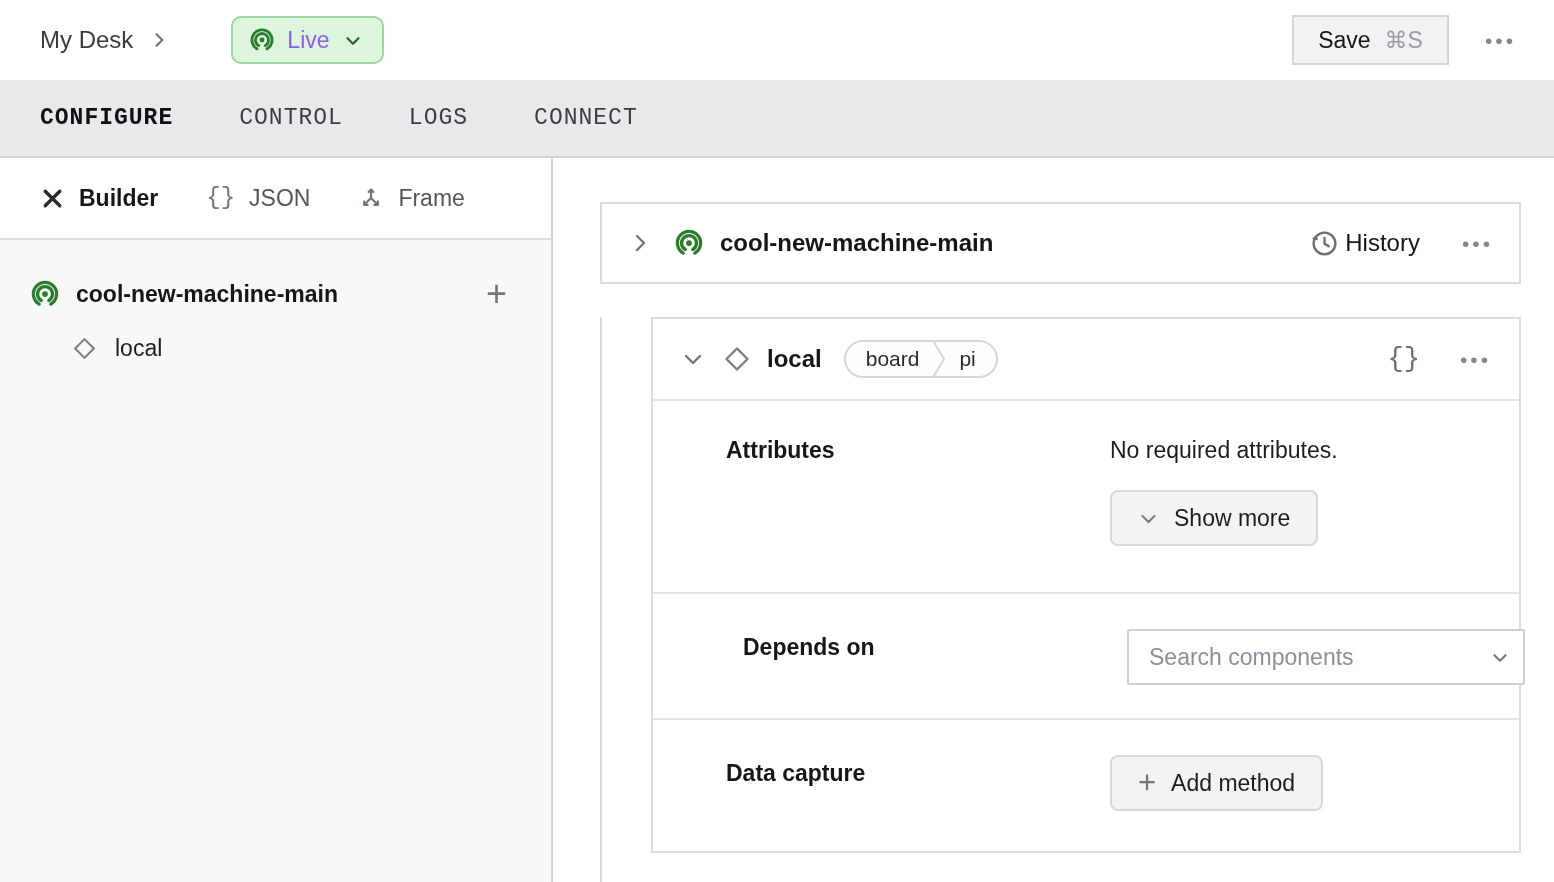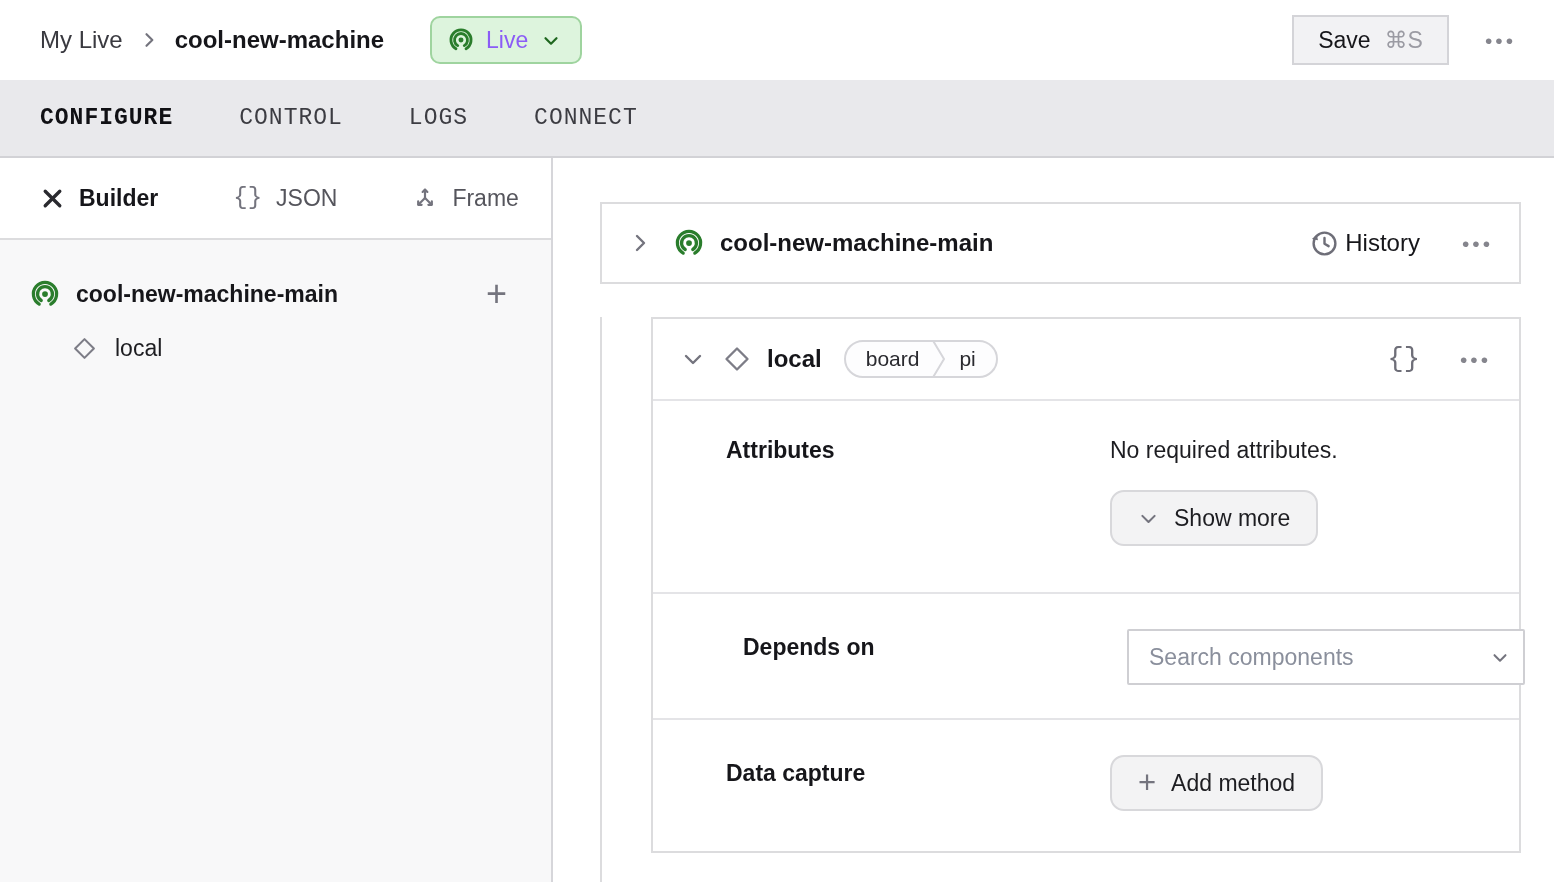--- a/index.html
+++ b/index.html
@@ -43,21 +43,21 @@
     font-family: "Liberation Mono", monospace; font-size: 23px; letter-spacing: 1px;
     color: #3c3c42; cursor: pointer; background: none; border: none; padding: 0;
   }
   .tab.active { font-weight: 700; color: #101014; }
 
   
   .content { flex: 1; display: flex; min-height: 0; }
 
   
   .sidebar { width: 553px; flex: none; border-right: 2px solid #d6d6da; display: flex; flex-direction: column; background: #fff; }
-  .modes { height: 82px; flex: none; display: flex; align-items: center; padding: 0 40px; border-bottom: 2px solid #dcdcde; background: #fff; gap: 27px; }
+  .modes { height: 82px; flex: none; display: flex; align-items: center; padding: 0 40px; border-bottom: 2px solid #dcdcde; background: #fff; }
   .mode { display: flex; align-items: center; gap: 14px; margin-right: 48px; cursor: pointer; }
   .mode-label { font-size: 23px; color: #55555c; }
   .mode.active .mode-label { font-weight: 700; color: #16161a; }
   .braces { font-family: "Liberation Mono", monospace; color: #74747e; font-size: 24px; line-height: 1; }
   .tree { flex: 1; background: #f8f8f9; padding-top: 26px; }
   .tree-root { height: 56px; display: flex; align-items: center; padding: 0 44px 0 30px; cursor: pointer; }
   .tree-root-label { margin-left: 16px; font-size: 23px; font-weight: 700; color: #16161a; }
   .tree-spacer { flex: 1; }
   .tree-add { font-size: 36px; font-weight: 300; color: #74747e; line-height: 0.8; cursor: pointer; }
   .tree-child { height: 52px; display: flex; align-items: center; padding-left: 72px; gap: 18px; cursor: pointer; }
@@ -95,21 +95,21 @@
   .section { display: flex; border-bottom: 2px solid #e4e4e7; }
   .section:last-child { border-bottom: none; }
   .sec-label { width: 417px; flex: none; padding-left: 33px; font-size: 23px; font-weight: 700; color: #16161a; margin-left: 40px; }
   .sec-content { flex: 1; padding-right: 55px; }
   .sec-attributes { height: 193px; }
   .sec-attributes .sec-label { padding-top: 36px; }
   .sec-attributes .sec-content { padding-top: 36px; }
   .empty-text { font-size: 23px; color: #1d1d21; }
   .btn {
     height: 56px; display: inline-flex; align-items: center; gap: 15px; padding: 0 26px;
-    background: #f3f3f4; border: 2px solid #d8d8db; border-radius: 14px;
+    background: #f3f3f4; border: 2px solid #d8d8db; border-radius: 8px;
     font-size: 23px; color: #1d1d21; font-family: "Liberation Sans", sans-serif; cursor: pointer;
   }
   .show-more-btn { margin-top: 26px; }
   .sec-depends { height: 126px; padding-left: 17px; }
   .sec-depends .sec-label { padding-top: 40px; }
   .sec-depends .sec-content { padding-top: 35px; }
   .select-wrap { position: relative; width: 398px; }
   .select-input {
     width: 398px; height: 56px; border: 2px solid #cfcfd3; border-radius: 2px; background: #fff;
     padding: 0 52px 0 20px; font-size: 23px; color: #1d1d21; font-family: "Liberation Sans", sans-serif;
@@ -120,27 +120,26 @@
   .sec-data .sec-label { padding-top: 40px; }
   .sec-data .sec-content { padding-top: 35px; }
   .btn-plus { font-size: 31px; font-weight: 300; color: #74747e; line-height: 0.8; }
 </style>
 </head>
 <body>
 
 <div class="app">
 
   <div class="header">
-    <span class="crumb-parent">My Live</span>
+    <span class="crumb-parent">My Desk</span>
     <span class="crumb-sep">
       <svg viewBox="0 0 24 24" width="20" height="20" fill="none" stroke="#74747e" stroke-width="2.6" stroke-linecap="round" stroke-linejoin="round">
           <path d="M9 5 L16 12 L9 19"></path>
         </svg>
     </span>
-    <span class="crumb-current">cool-new-machine</span>
 
     <div class="live-badge">
       <span style="display:flex;">
         <svg viewBox="0 0 24 24" width="26" height="26" fill="none" stroke="#2a7d2c" stroke-width="2.6" stroke-linecap="round">
           <circle cx="12" cy="12" r="2.3" fill="#2a7d2c" stroke="none"></circle>
           <path d="M15 17.2 A6 6 0 1 0 9 17.2"></path>
           <path d="M16.65 20.05 A9.3 9.3 0 1 0 7.35 20.05"></path>
         </svg>
       </span>
       <span class="live-label">Live</span>

